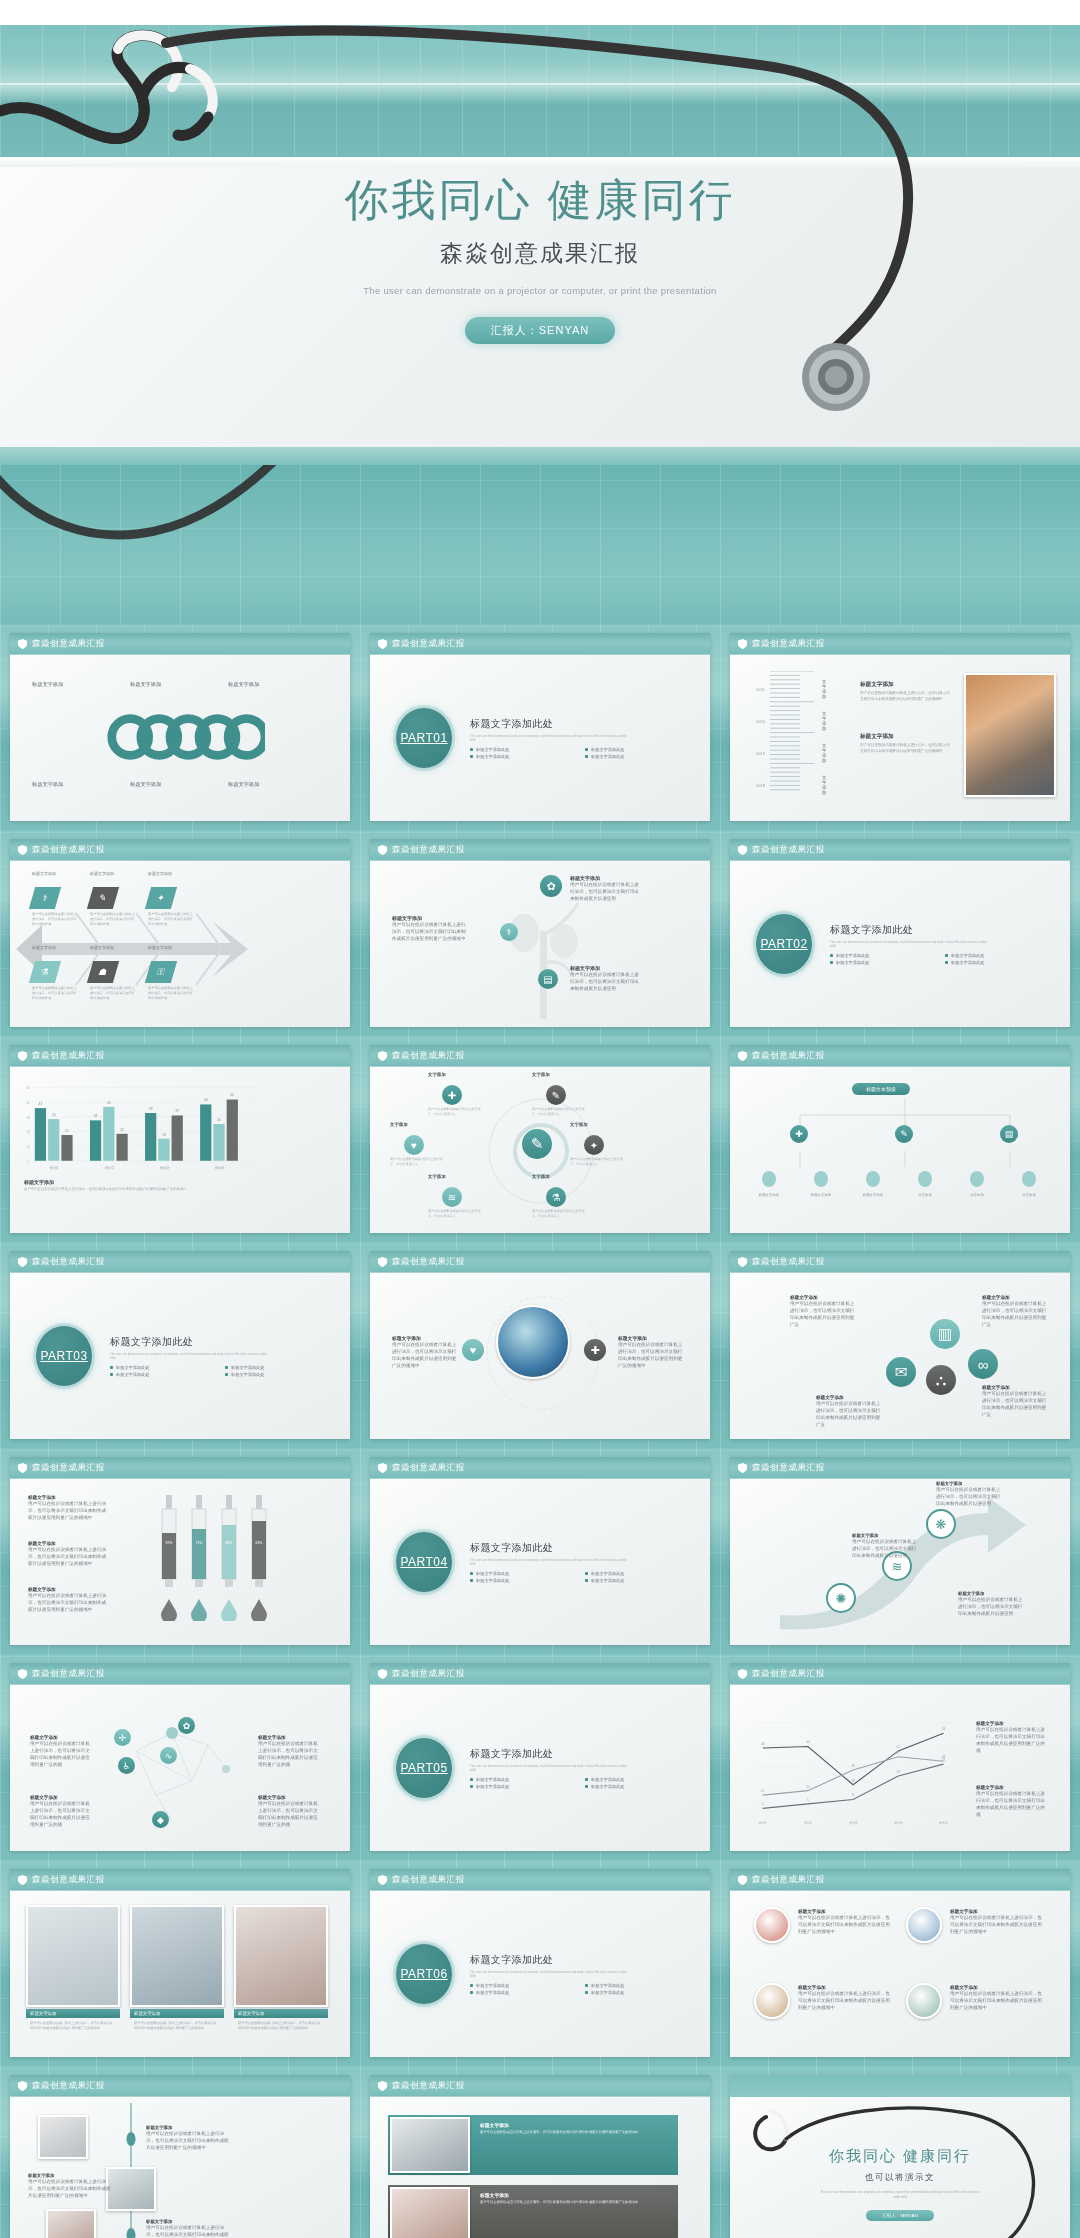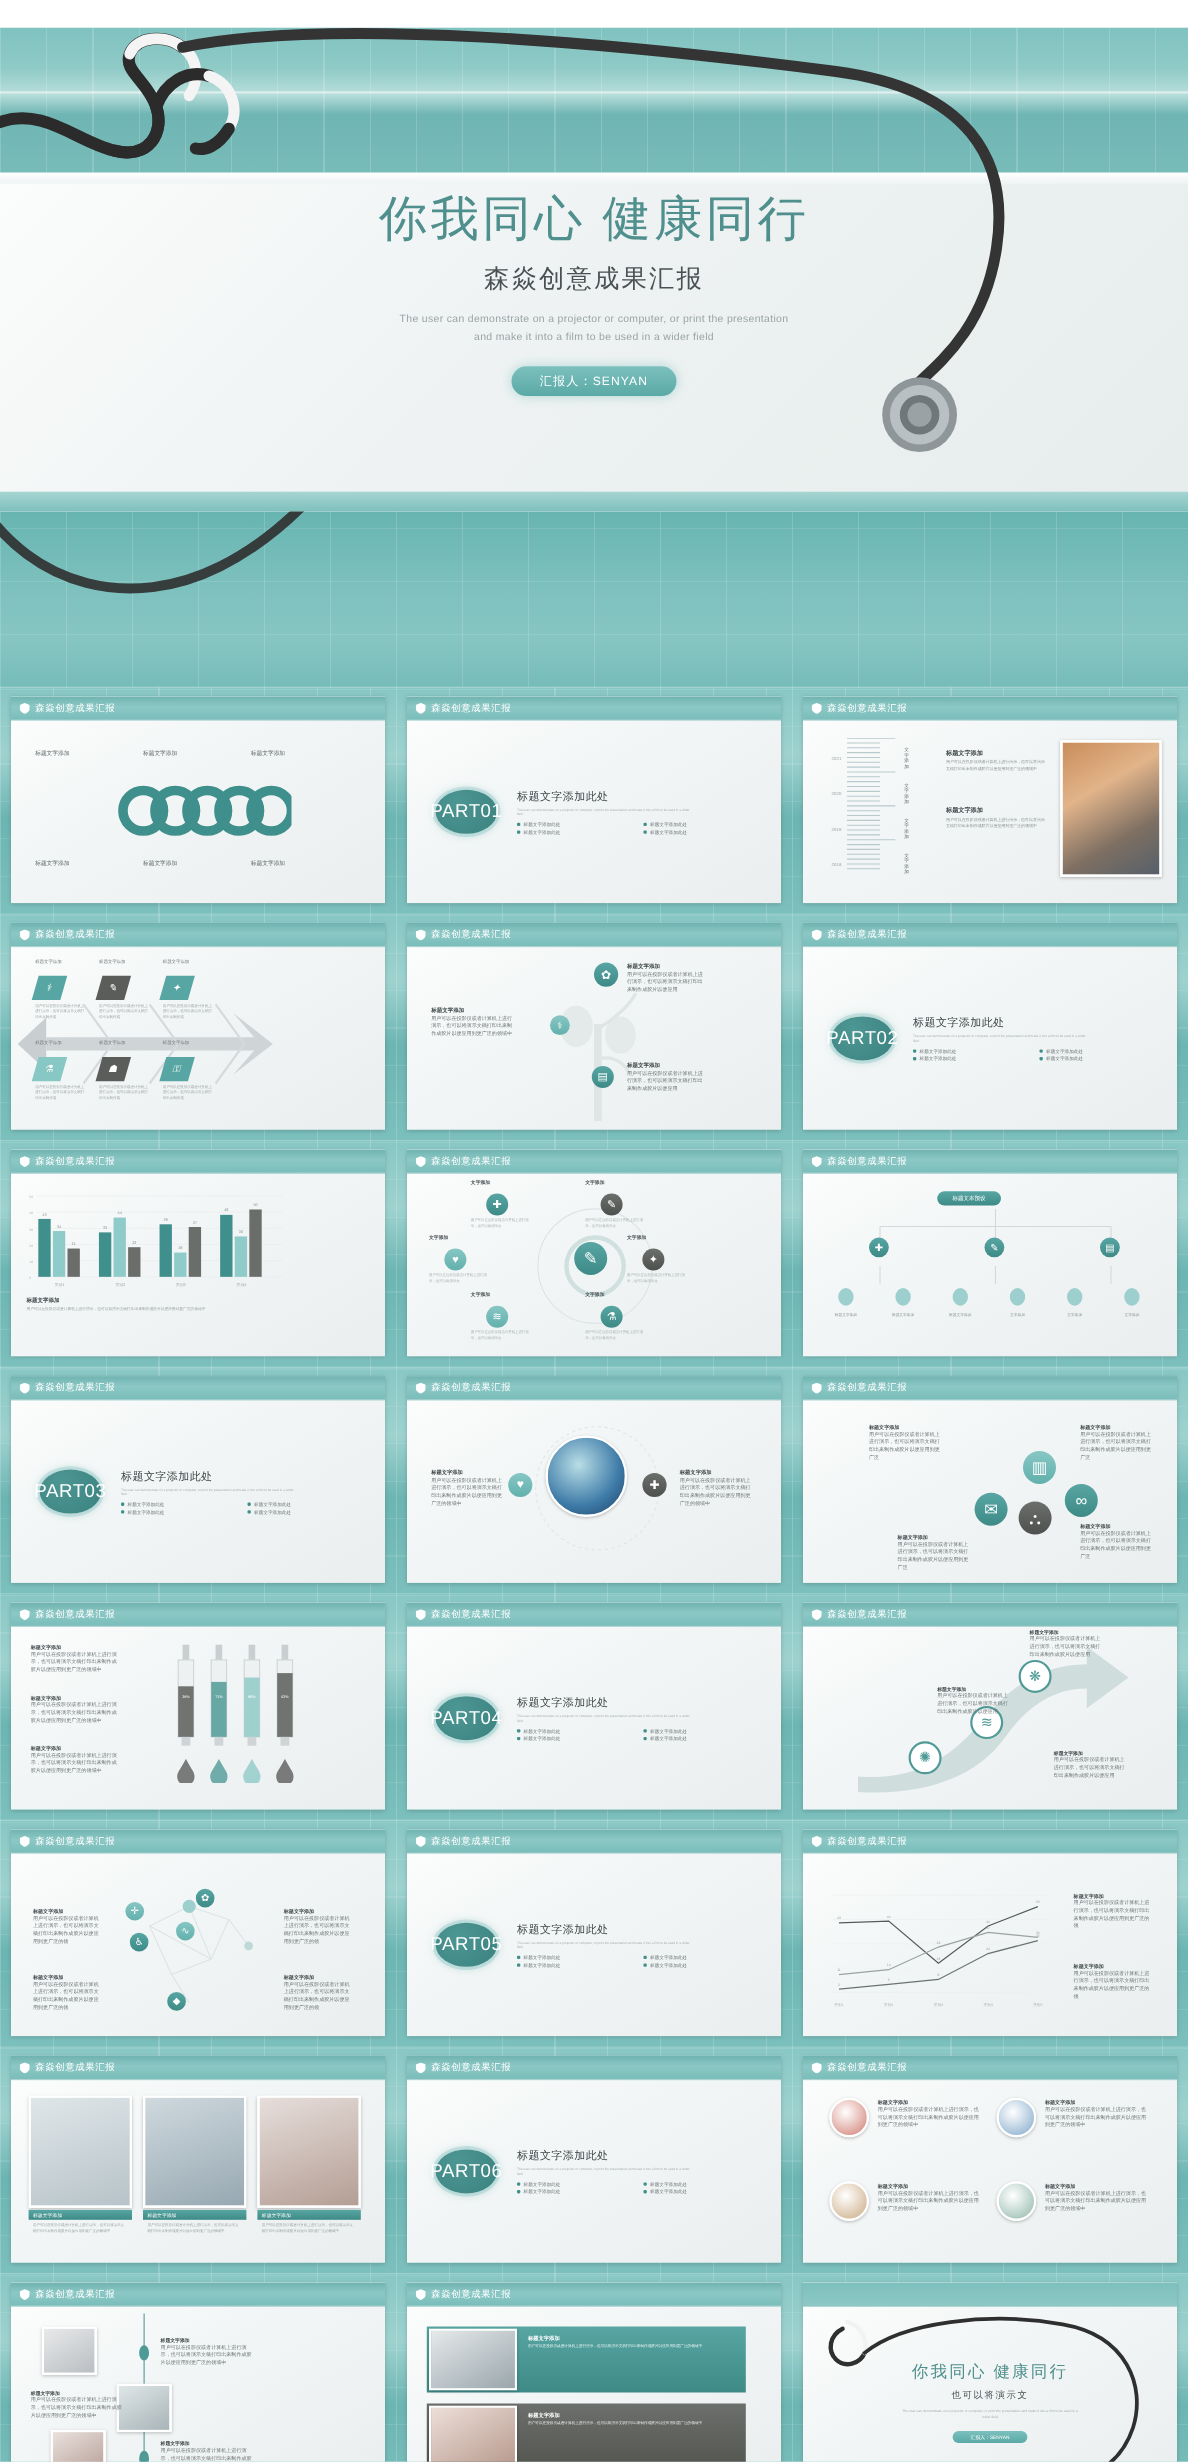--- a/index.html
+++ b/index.html
@@ -105,25 +105,26 @@
 
   
   .tt { font-size:4.6px; color:#6e7679; line-height:1.55; }
   .th { font-size:5.6px; color:#3f4749; font-weight:bold; }
   .big-title{ font-size:10px; color:#3c4446; letter-spacing:.4px; }
   .small-en{ font-size:2.9px; color:#aab1b3; line-height:1.5; }
   .bul{ display:flex; align-items:center; gap:3px; font-size:4.2px; color:#6c7477; }
   .bul i{ width:3px; height:3px; background:#3f8f8c; display:block; border-radius:1px; }
 
   .partcircle{
-    width:56px; height:40px; border-radius:50%;
+    width:56px; height:60px; border-radius:50%;
     background: radial-gradient(circle at 35% 30%, #4c9693, #3b8280);
     color:#fff; display:flex; align-items:center; justify-content:center;
-    font-size:17px; letter-spacing:.5px;
+    font-size:12px; letter-spacing:.5px;
     box-shadow:0 0 0 3px rgba(120,190,188,.30), 0 0 10px rgba(90,170,168,.45);
+    text-decoration:underline;
   }
 
   .icircle{ border-radius:50%; display:flex; align-items:center; justify-content:center; color:#fff; }
   .teal{ background:linear-gradient(180deg,#58a6a3,#3d8a87); }
   .teal-lt{ background:linear-gradient(180deg,#87c7c4,#62b0ad); }
   .grey{ background:linear-gradient(180deg,#6d6f6d,#4e504e); }
 
   .photo{ background-size:cover; background-position:center; border:2px solid #fff; box-shadow:0 1px 3px rgba(0,0,0,.25); }
 
   
@@ -163,21 +164,20 @@
       <circle cx="836" cy="352" r="27" fill="#b9c0c3"></circle>
       <circle cx="836" cy="352" r="18" fill="#6f777a"></circle>
       <circle cx="836" cy="352" r="11" fill="#9aa2a5"></circle>
     </svg>
 
     <div class="cover-inner">
       <div class="cover-title">你我同心 健康同行</div>
       <div class="cover-sub">森焱创意成果汇报</div>
       <div class="cover-desc">
         <div>The user can demonstrate on a projector or computer, or print the presentation</div>
-        <div>and make it into a film to be used in a wider field</div>
       </div>
       <div class="cover-pill">汇报人：SENYAN</div>
     </div>
   </section>
 
   <section class="dept">
     <div class="dept-grid"></div>
     <svg style="position:absolute;left:0;top:-40px;width:1080px;height:200px" viewBox="0 0 1080 200">
       <path d="M-20,30 C30,110 120,130 200,90 C260,60 300,10 330,-30" fill="none" stroke="#2f2f2f" stroke-width="9" stroke-linecap="round" opacity=".9"></path>
     </svg>

